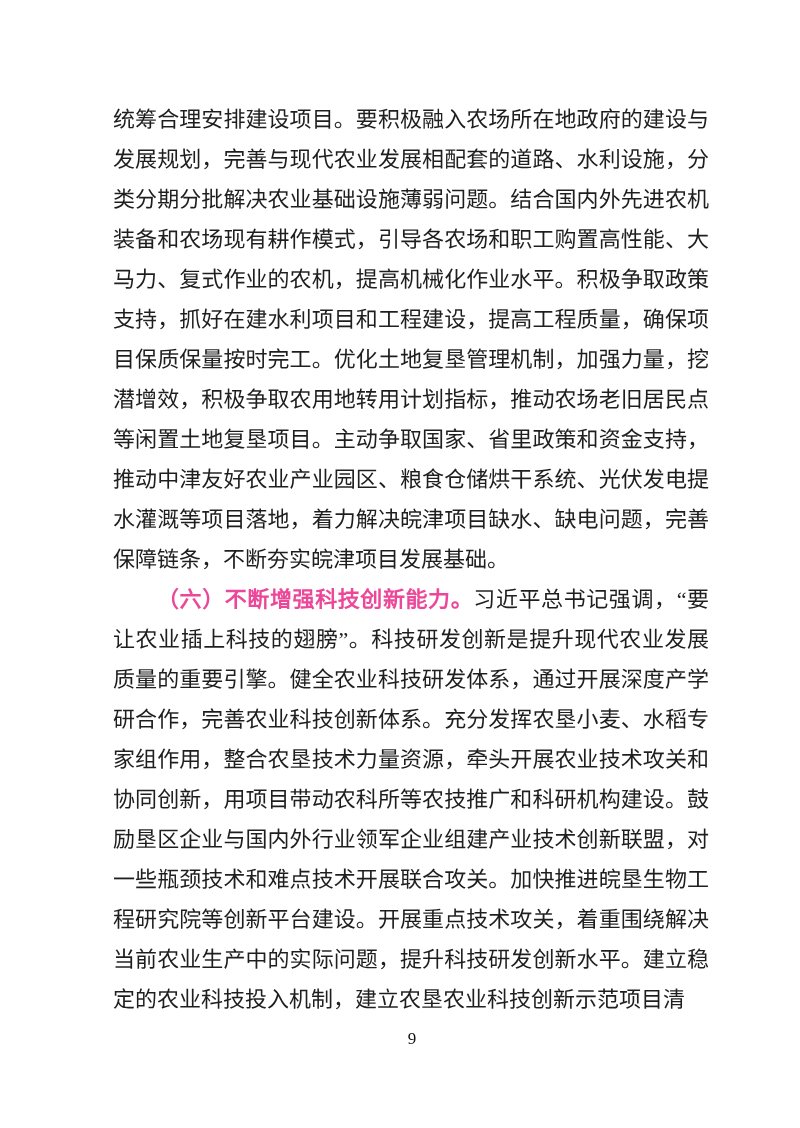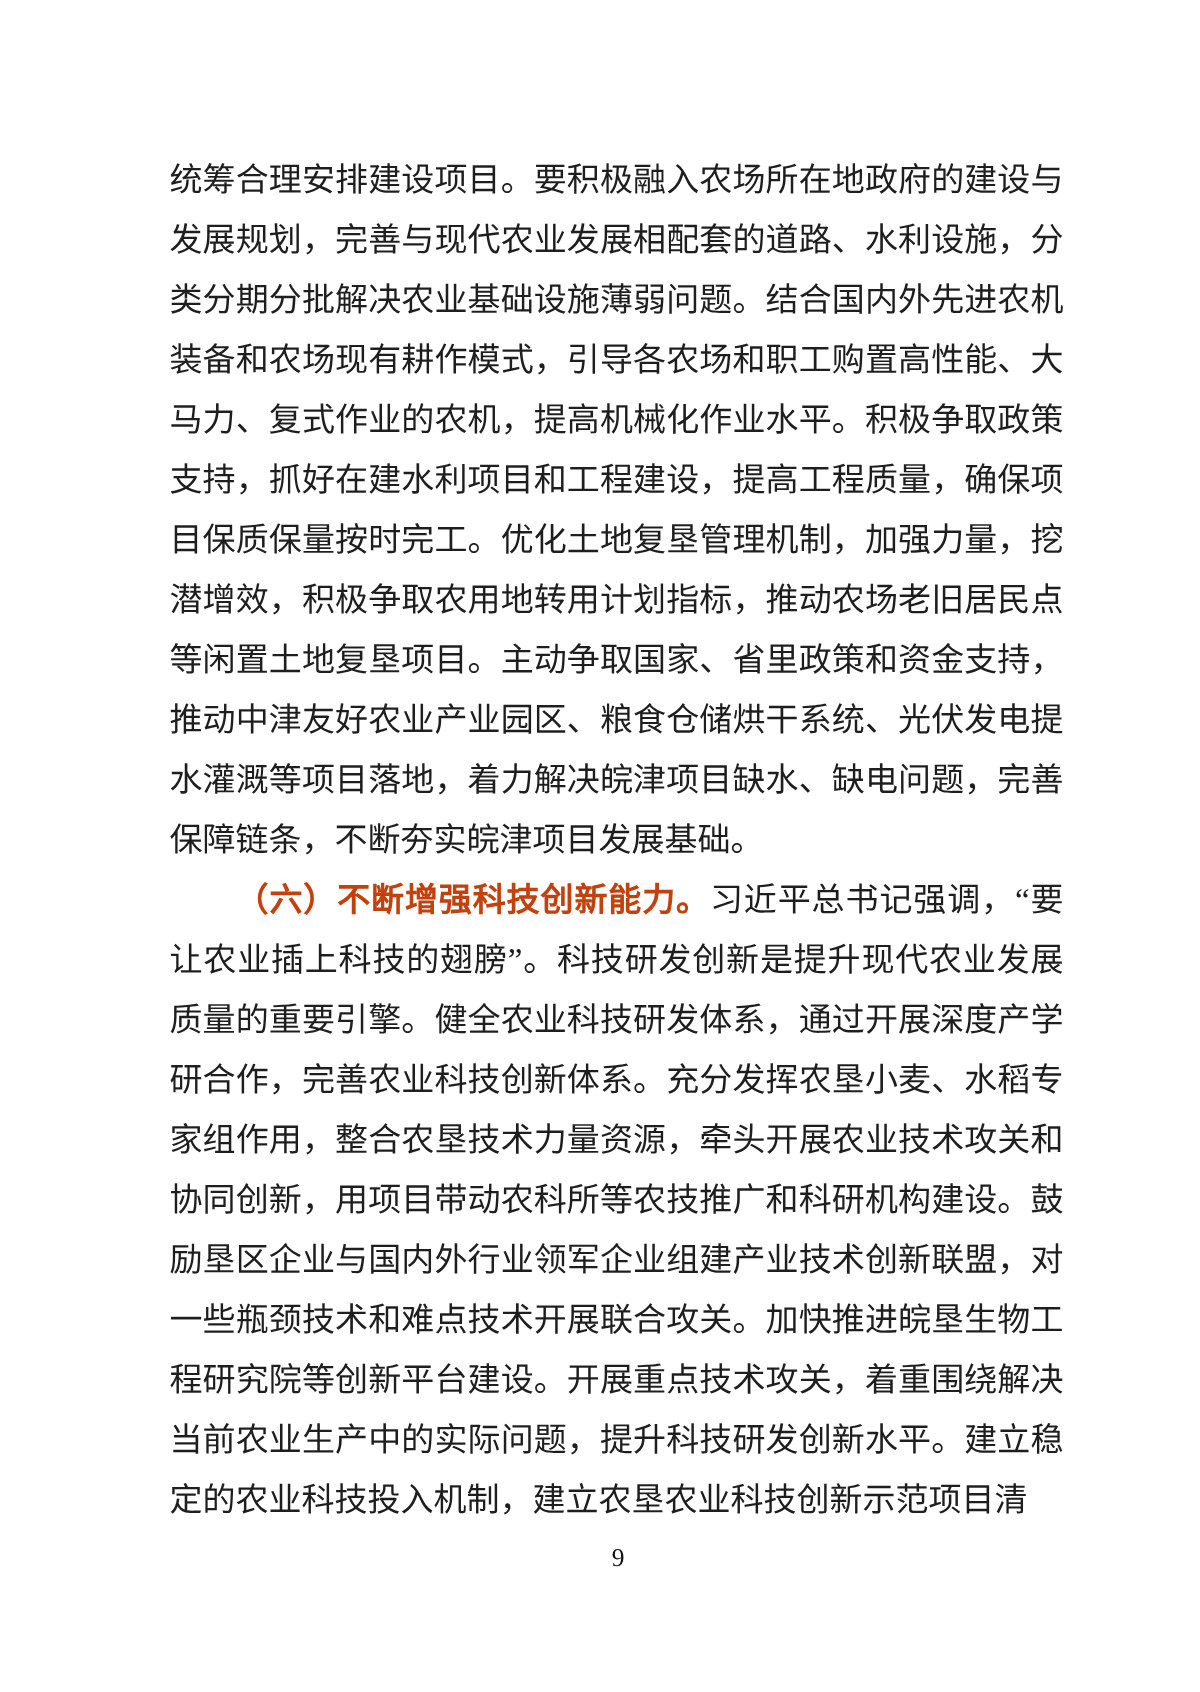--- a/index.html
+++ b/index.html
@@ -30,21 +30,21 @@
     color: #1e1e1e;
     text-align: justify;
     text-justify: inter-character;
     word-break: break-all;
   }
   .para.indented {
     text-indent: 2em;
   }
   .section-heading {
     font-weight: 700;
-    color: #c2410c;
+    color: #ec4899;
     margin-top: 44px;
   }
   .footer {
     position: absolute;
     top: 1028px;
     left: 0;
     width: 100%;
     text-align: center;
   }
   .page-num {

